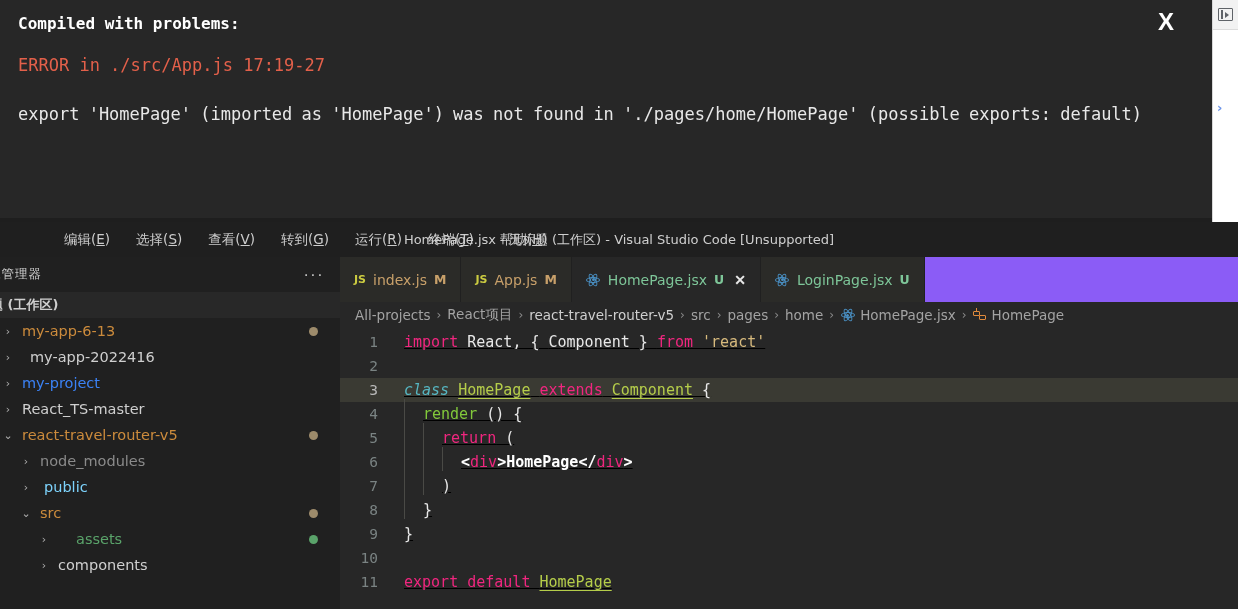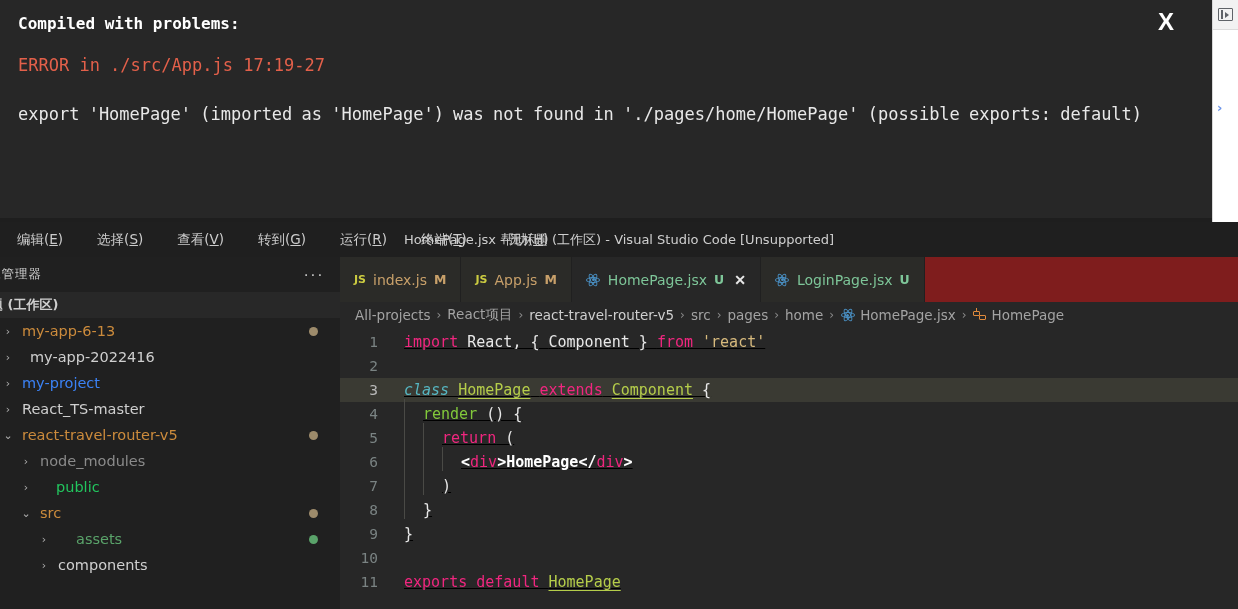--- a/index.html
+++ b/index.html
@@ -130,21 +130,22 @@
     position: relative;
     height: 35px;
     background: #1f1f1f;
     display: flex;
     align-items: center;
   }
   .menu {
     display: flex;
     align-items: center;
     padding-left: 8px;
-    gap: 16px;
+    gap: 8px;
+    margin-left: 47px;
   }
   .menu-item {
     font-size: 13.5px;
     color: #cccccc;
     padding: 4px 9px;
     white-space: nowrap;
     cursor: default;
     font-family: "DejaVu Sans", sans-serif;
   }
   .menu-item u { text-decoration: underline; }
@@ -249,21 +250,21 @@
     flex: 1;
     display: flex;
     flex-direction: column;
     background: #272727;
     overflow: hidden;
   }
 
   .tabs {
     height: 45px;
     display: flex;
-    background: #7f1d1d;
+    background: #8b5cf6;
     flex: 0 0 45px;
   }
   .tab {
     display: flex;
     align-items: center;
     gap: 7px;
     padding: 0 14px;
     font-size: 14px;
     background: #2b2b28;
     border-right: 1px solid #202020;
@@ -478,21 +479,21 @@
               <span class="tw-arrow open">⌄</span>
               <span class="tw-label" style="color: rgb(204, 139, 60); margin-left: 6px;">react-travel-router-v5</span>
               <span class="tw-dot" style="background: rgb(157, 139, 107);"></span>
             </div>
             <div class="tree-row" style="padding-left: 18px;">
               <span class="tw-arrow">›</span>
               <span class="tw-label" style="color: rgb(138, 138, 138); margin-left: 6px;">node_modules</span>
             </div>
             <div class="tree-row" style="padding-left: 18px;">
               <span class="tw-arrow">›</span>
-              <span class="tw-label" style="color: #22c55e; margin-left: 22px;">public</span>
+              <span class="tw-label" style="color: #7dd3fc; margin-left: 10px;">public</span>
             </div>
             <div class="tree-row" style="padding-left: 18px;">
               <span class="tw-arrow open">⌄</span>
               <span class="tw-label" style="color: rgb(204, 139, 60); margin-left: 6px;">src</span>
               <span class="tw-dot" style="background: rgb(157, 139, 107);"></span>
             </div>
             <div class="tree-row" style="padding-left: 36px;">
               <span class="tw-arrow">›</span>
               <span class="tw-label" style="color: rgb(90, 163, 106); margin-left: 24px;">assets</span>
               <span class="tw-dot" style="background: rgb(90, 163, 106);"></span>
@@ -574,21 +575,21 @@
             <div class="code-line"><span class="gutter">1</span><span class="code-text"><span class="k-key">import </span><span class="k-plain">React</span><span class="k-punct">, { </span><span class="k-plain">Component</span><span class="k-punct"> } </span><span class="k-key">from </span><span class="k-str">'react'</span></span></div>
             <div class="code-line"><span class="gutter">2</span><span class="code-text"></span></div>
             <div class="code-line current"><span class="gutter">3</span><span class="code-text"><span class="k-ctrl">class </span><span class="k-class">HomePage</span><span class="k-plain"> </span><span class="k-key">extends</span><span class="k-plain"> </span><span class="k-class">Component</span><span class="k-punct"> {</span></span></div>
             <div class="code-line"><span class="gutter">4</span><span class="code-text"><span class="ind guide">&nbsp;</span><span class="k-fn">render</span><span class="k-punct"> () {</span></span></div>
             <div class="code-line"><span class="gutter">5</span><span class="code-text"><span class="ind guide">&nbsp;</span><span class="ind guide">&nbsp;</span><span class="k-key">return</span><span class="k-punct"> (</span></span></div>
             <div class="code-line"><span class="gutter">6</span><span class="code-text"><span class="ind guide">&nbsp;</span><span class="ind guide">&nbsp;</span><span class="ind guide">&nbsp;</span><span class="k-tagtext">&lt;</span><span class="k-tag">div</span><span class="k-tagtext">&gt;</span><span class="k-tagtext">HomePage</span><span class="k-tagtext">&lt;/</span><span class="k-tag">div</span><span class="k-tagtext">&gt;</span></span></div>
             <div class="code-line"><span class="gutter">7</span><span class="code-text"><span class="ind guide">&nbsp;</span><span class="ind guide">&nbsp;</span><span class="k-punct">)</span></span></div>
             <div class="code-line"><span class="gutter">8</span><span class="code-text"><span class="ind guide">&nbsp;</span><span class="k-punct">}</span></span></div>
             <div class="code-line"><span class="gutter">9</span><span class="code-text"><span class="k-punct">}</span></span></div>
             <div class="code-line"><span class="gutter">10</span><span class="code-text"></span></div>
-            <div class="code-line"><span class="gutter">11</span><span class="code-text"><span class="k-key">exports default </span><span class="k-class">HomePage</span></span></div>
+            <div class="code-line"><span class="gutter">11</span><span class="code-text"><span class="k-key">export default </span><span class="k-class">HomePage</span></span></div>
           </div>
       </div>
 
     </div>
   </div>
 
   <div class="browser-strip">
     <div class="browser-strip-top">
       <span class="panel-toggle-icon"></span>
     </div>

